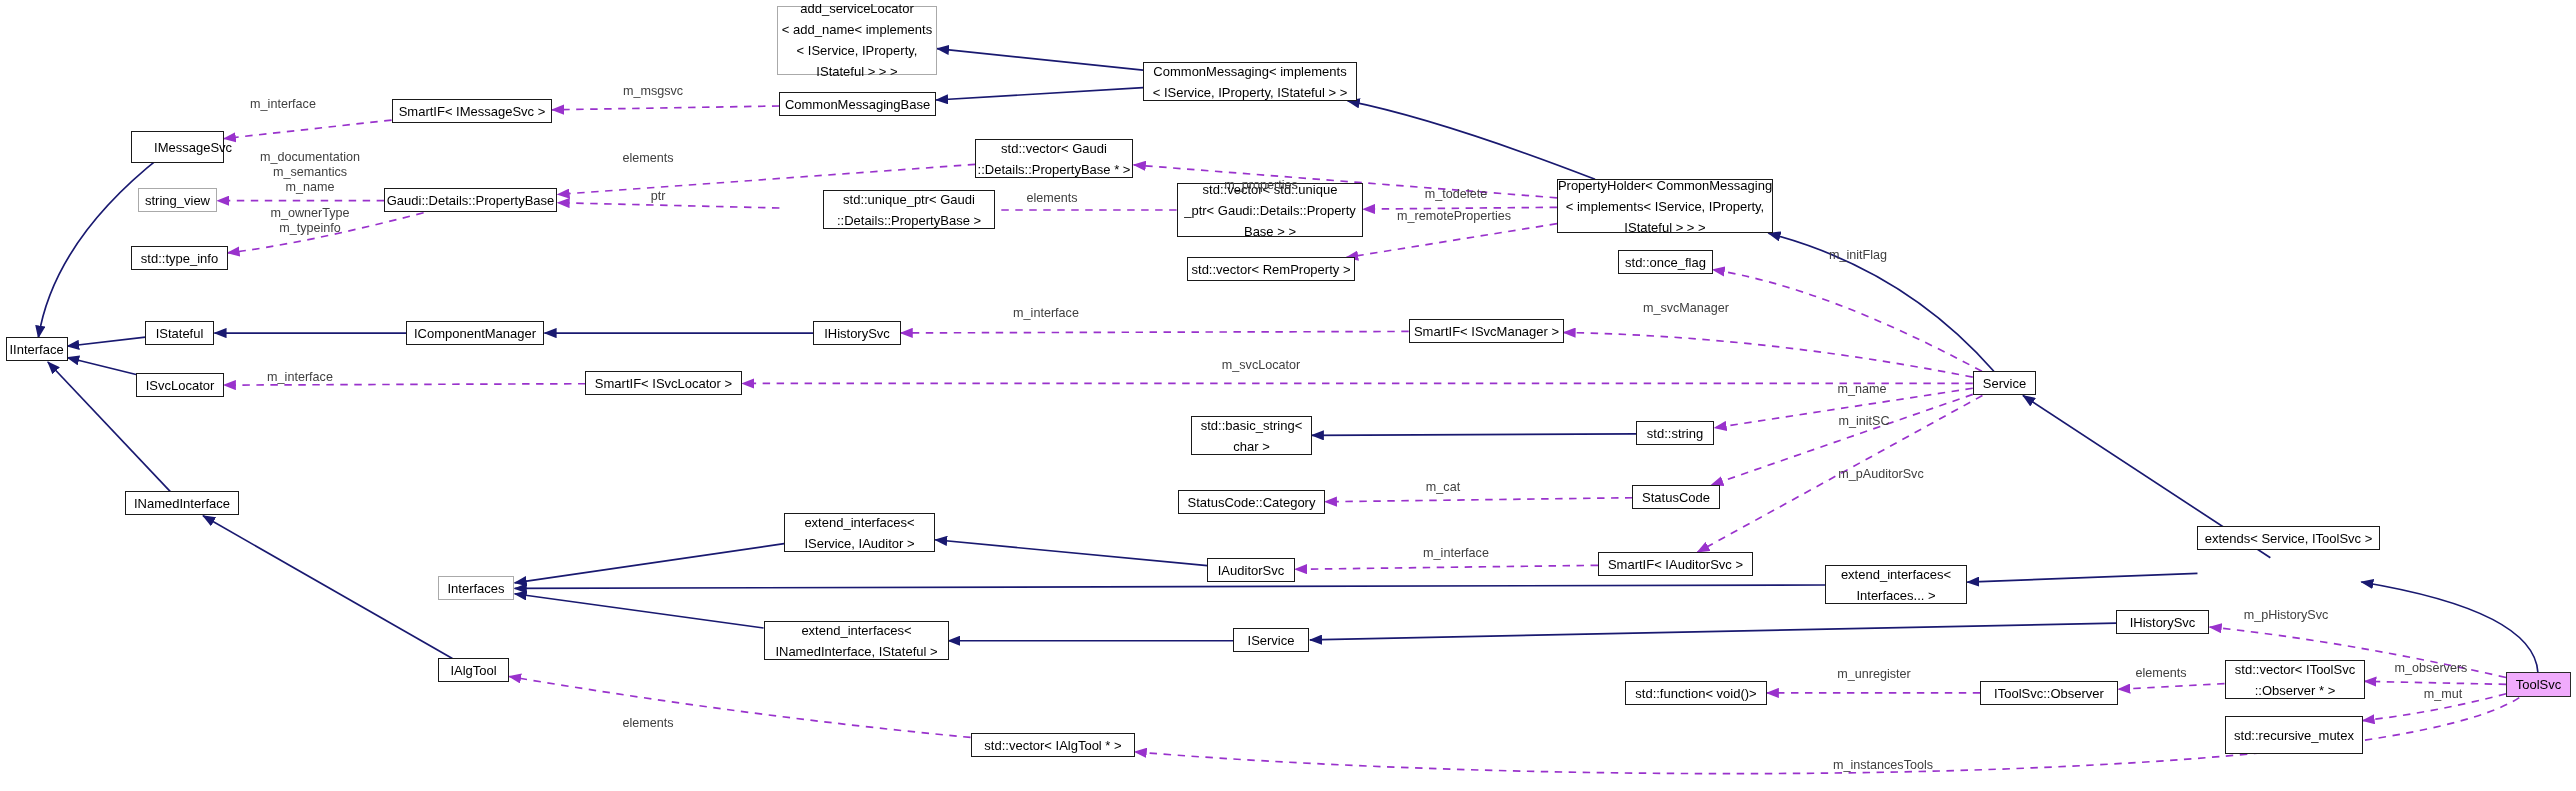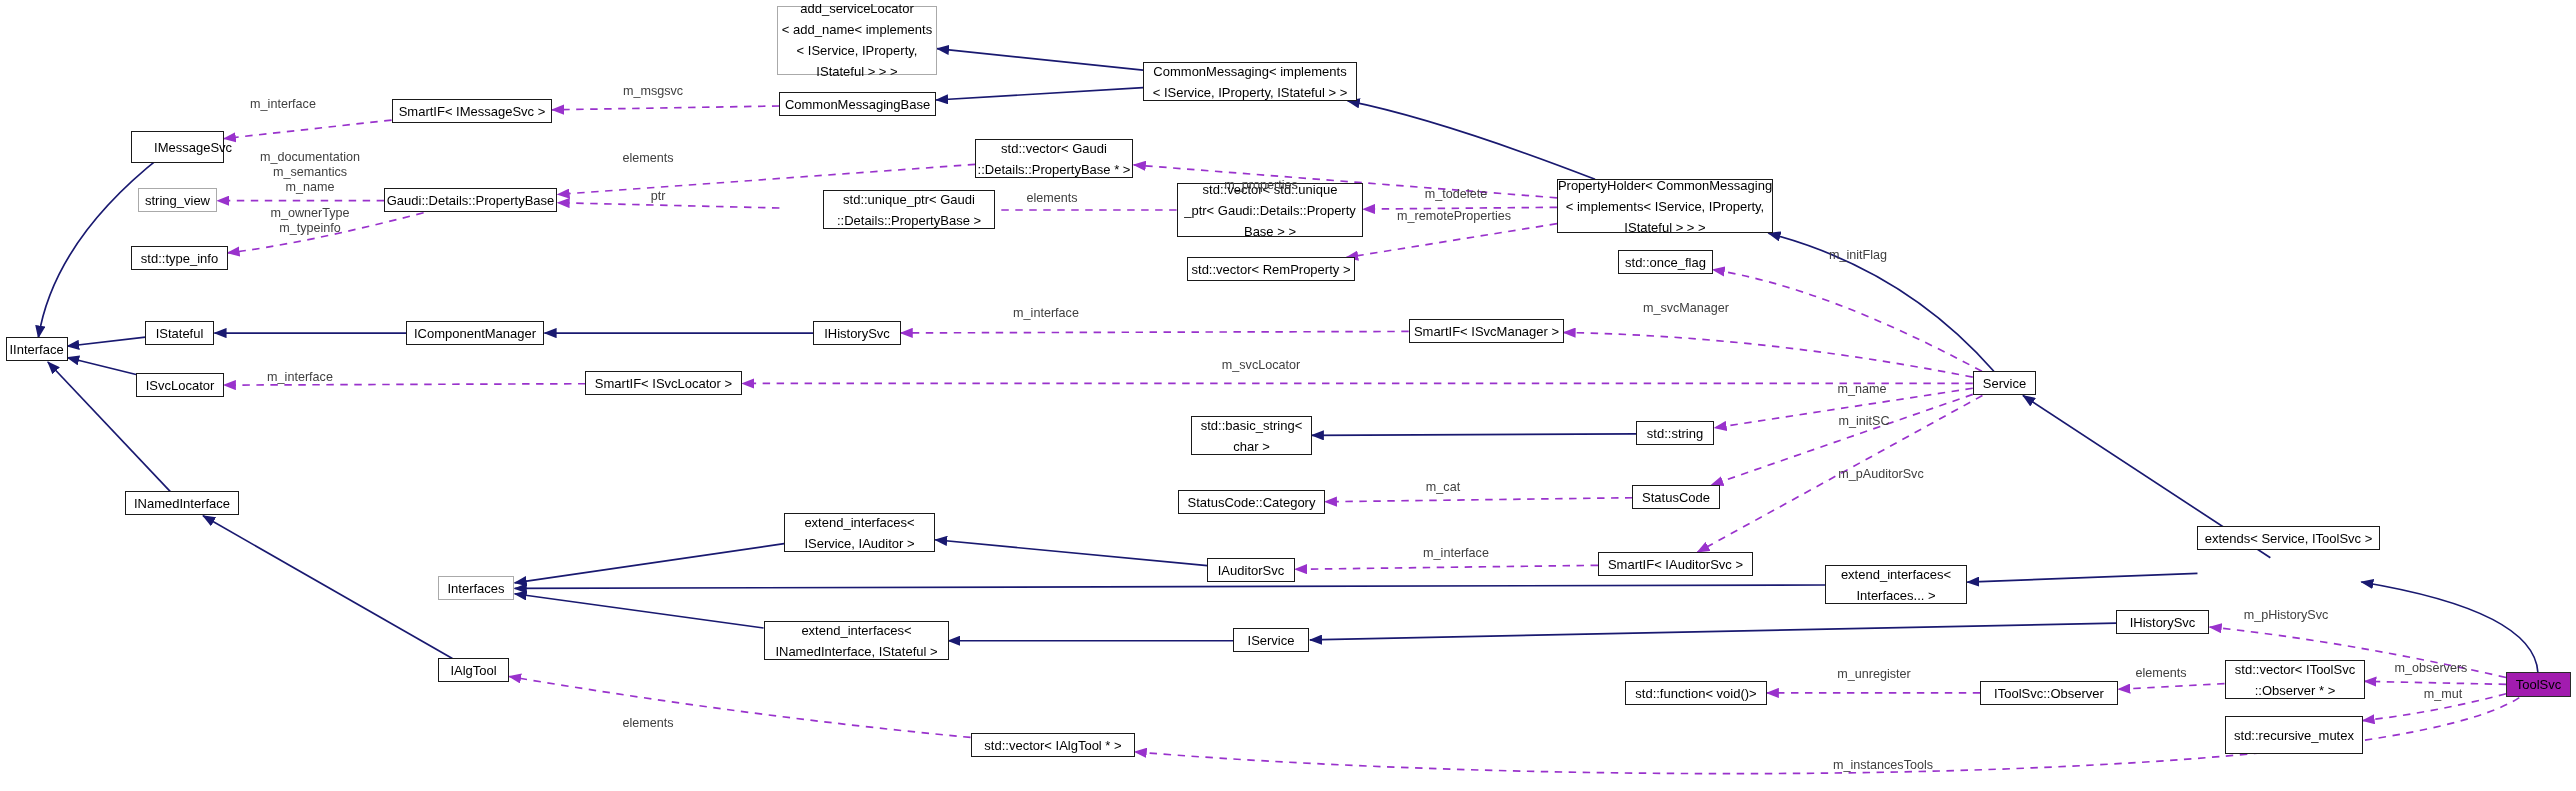--- a/index.html
+++ b/index.html
@@ -19,21 +19,21 @@
     color:#000000;
     font-size:13px;
     line-height:21px;
     display:flex;align-items:center;justify-content:center;
     text-align:center;
     white-space:pre;
     padding:0.9px 1.9px;
     z-index:3;
   }
   .node.external{border-color:#aaaaaa;}
-  .node.focal{background:#a21caf;border-color:#2a2a2a;}
+  .node.focal{background:#f0abfc;border-color:#2a2a2a;}
   .elabel{
     position:absolute;
     transform:translate(-50%,-50%);
     color:#404040;
     font-size:12.6px;
     line-height:15px;
     white-space:pre;
     text-align:center;
     z-index:4;
   }

